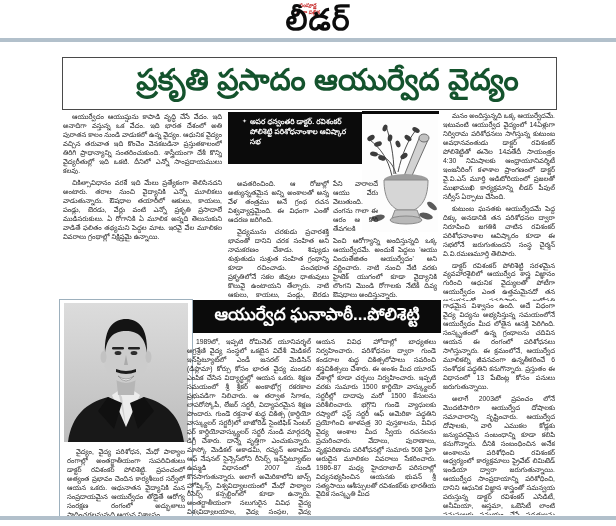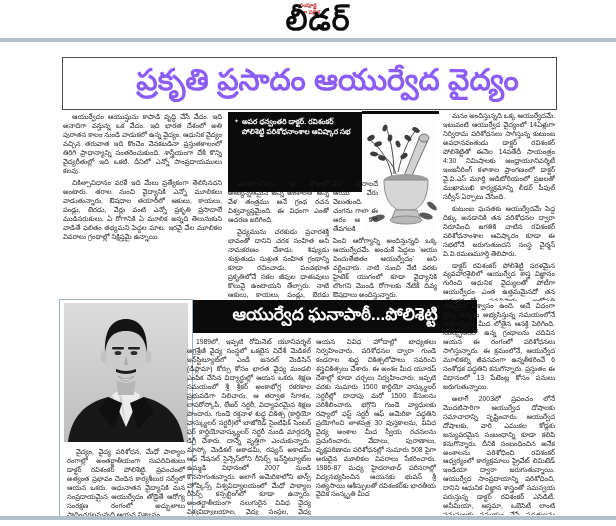--- a/index.html
+++ b/index.html
@@ -16,51 +16,51 @@
   .mast-title{top:3px;left:0;width:636px;text-align:center;
     font-size:30px;font-weight:900;color:#0c0c0c;letter-spacing:1px;}
   .rule{left:0;width:616px;height:4px;background:#b2c0cb;}
   .rule.top{top:38px;}
   .rule.bottom{top:516px;}
 
   
   .headline-box{left:62px;top:57px;width:493px;height:51px;
     border:1px solid #4a4a4a;background:#fff;
     display:flex;align-items:center;justify-content:center;}
-  .headline-box span{font-size:30px;font-weight:800;color:#8b5cf6;white-space:nowrap;margin-left:36px;}
+  .headline-box span{font-size:30px;font-weight:800;color:#14532d;white-space:nowrap;margin-left:36px;}
 
   
   .bodycol{font-size:6.8px;line-height:1.32;text-align:justify;color:#1d1d1d;overflow:hidden;}
   .bodycol p{margin:0 0 3px 0;text-indent:9px;}
   .col1{left:63px;top:113px;width:159px;height:188px;}
   .col2{left:228px;top:180px;width:101px;height:121px;}
   .col3n{left:333px;top:180px;width:45px;height:55px;}
   .col3{left:333px;top:237px;width:104px;height:64px;}
   .col4{left:443px;top:112px;width:112px;height:189px;}
 
   
-  .callout{left:228px;top:112px;width:134px;height:80px;background:#0b0b0b;color:#ffffff;
-    padding:5px 6px;box-sizing:border-box;}
+  .callout{left:228px;top:112px;width:134px;height:52px;background:#0b0b0b;color:#ffffff;
+    padding:5px 14px;box-sizing:border-box;}
   .callout .row{display:flex;gap:3px;margin-bottom:3px;}
   .callout .bullet{color:#e8e8e8;font-size:6px;line-height:1.5;}
   .callout .txt{font-size:7.3px;font-weight:bold;line-height:1.35;text-align:left;}
 
   
   .mortar-bar{left:362px;top:111px;width:77px;height:3px;background:#0a0a0a;}
   .mortar-bracket{left:435px;top:111px;width:3px;height:27px;background:#0a0a0a;}
   .mortar-img{left:362px;top:114px;width:76px;height:118px;}
 
   
   .feature-box{left:59px;top:299px;width:134px;height:218px;
     border:1px solid #9db0bd;background:#fff;box-sizing:border-box;}
   .portrait{position:absolute;left:4px;top:3px;width:124px;height:139px;}
   .caption{position:absolute;left:4px;top:146px;width:124px;padding:2px 3px;box-sizing:border-box;
     font-size:6.8px;line-height:1.32;text-align:justify;color:#1d1d1d;}
   .caption p{margin:0;text-indent:9px;}
-  .feature-bar{left:193px;top:300px;width:284px;height:33px;background:#0b0b0b;
+  .feature-bar{left:193px;top:300px;width:248px;height:33px;background:#0b0b0b;
     display:flex;align-items:center;justify-content:center;}
   .feature-bar span{color:#ffffff;font-size:17px;font-weight:800;white-space:nowrap;}
   .bcol1{left:187px;top:338px;width:124px;height:177px;}
   .bcol2{left:316px;top:338px;width:120px;height:177px;}
   .bcol3{left:443px;top:302px;width:112px;height:213px;}
 </style>
 </head>
 <body>
 
 <div class="abs tagline">

